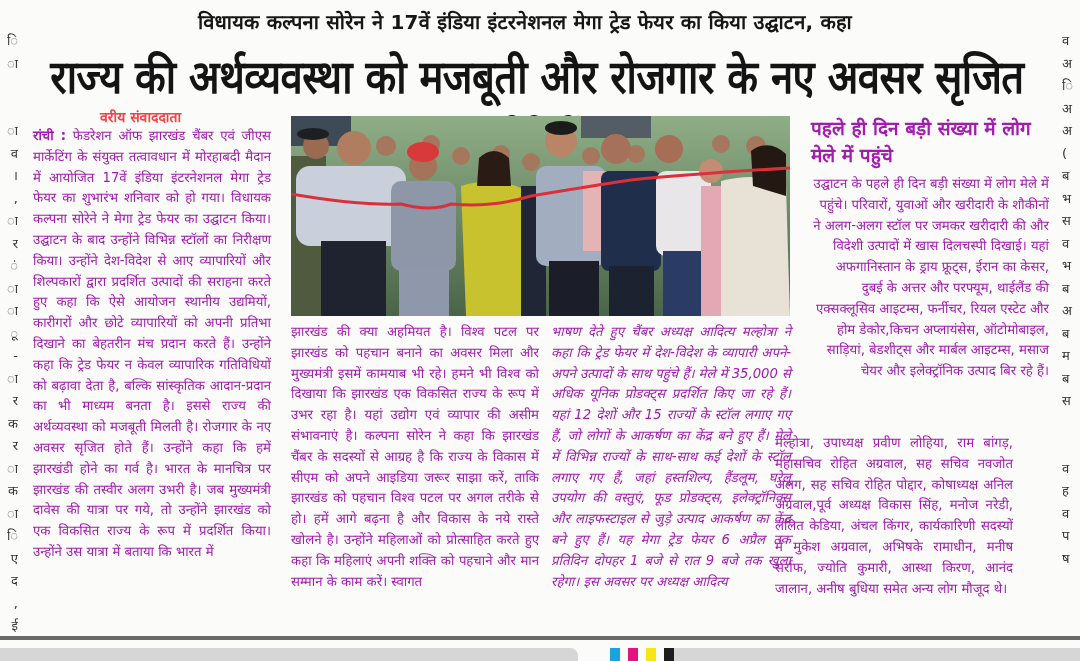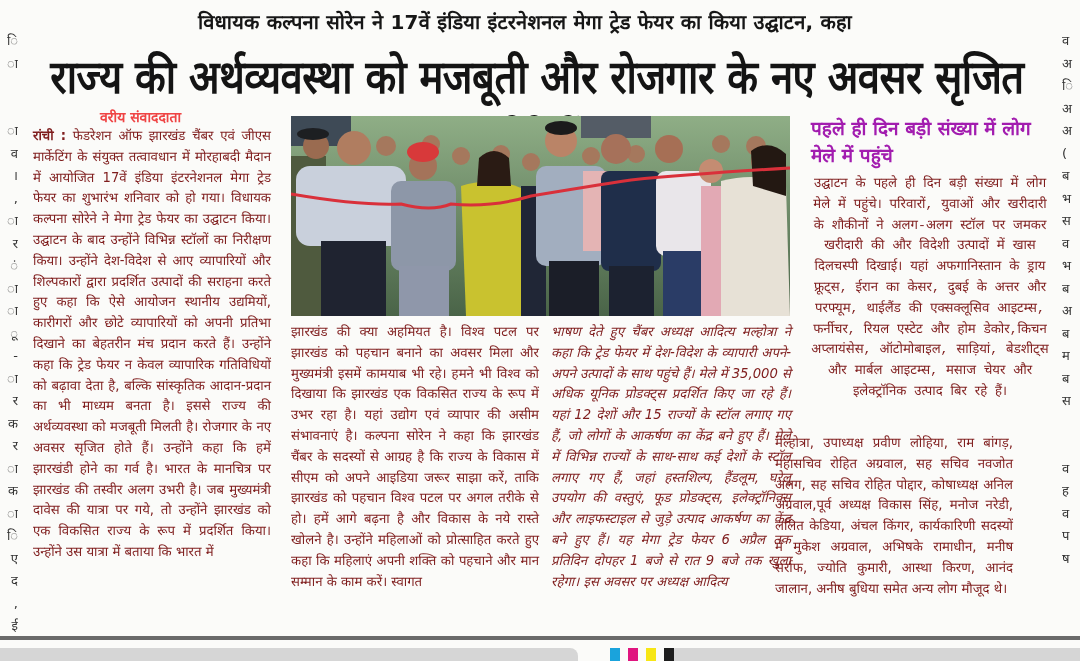--- a/index.html
+++ b/index.html
@@ -19,39 +19,39 @@
     font-size:20px; font-weight:bold; letter-spacing:0.2px; color:#161616;
     font-family:"DejaVu Sans", sans-serif;
   }
   .headline {
     position:absolute; top:44px; left:22px; width:1030px; text-align:center;
     font-size:40px; font-weight:bold; color:#141414; letter-spacing:-0.5px;
     font-family:"DejaVu Sans", sans-serif; transform:scaleY(1.15);
     transform-origin:top center;
   }
   .col {
-    position:absolute; font-size:13.2px; line-height:20.8px; color:#7f1d1d;
+    position:absolute; font-size:13.2px; line-height:20.8px; color:#a21caf;
     text-align:justify; font-family:"DejaVu Sans", sans-serif;
   }
   .col p { margin:0; }
   .col1 { left:33px; top:126px; width:238px; }
   .byline { position:absolute; left:100px; top:107px; width:180px; font-size:14px;
     font-weight:bold; color:#ef4444; }
   .dateline { font-weight:bold; }
   .photo {
     position:absolute; left:291px; top:116px; width:499px; height:200px;
     overflow:hidden; background:#6f8f65;
   }
   .col2 { left:291px; top:322px; width:248px; }
   .col3 { left:551px; top:322px; width:240px;font-style:italic; }
   .sidehead {
     position:absolute; left:811px; top:115px; width:240px; font-size:19px;
     font-weight:bold; line-height:27px; color:#a21caf;
   }
-  .col4a { left:811px; top:174px; width:238px; text-align:center;font-family:Liberation Mono, monospace; }
+  .col4a { left:811px; top:174px; width:238px; text-align:right; }
   .col4b { left:775px; top:433px; width:238px; }
   .rule-bottom {
     position:absolute; left:0; top:636px; width:1080px; height:4px; background:#6a6a6a;
   }
   .strip-left { position:absolute; left:0; top:648px; width:578px; height:13px;
     background:#d6d6d6; border-top-right-radius:8px; }
   .strip-right { position:absolute; left:668px; top:648px; width:412px; height:13px;
     background:#d6d6d6; border-top-left-radius:8px; }
   .cmyk { position:absolute; top:648px; height:13px; width:10px; }
 </style>

